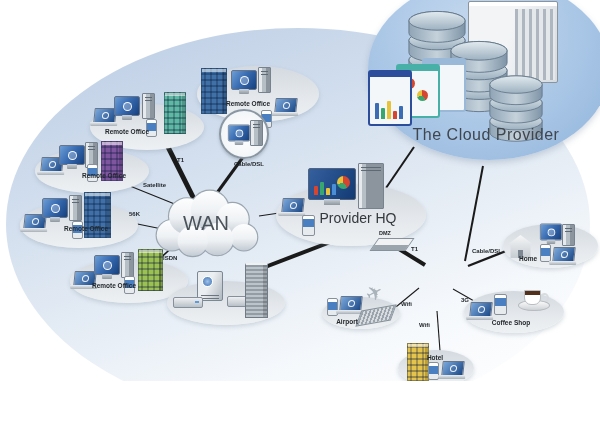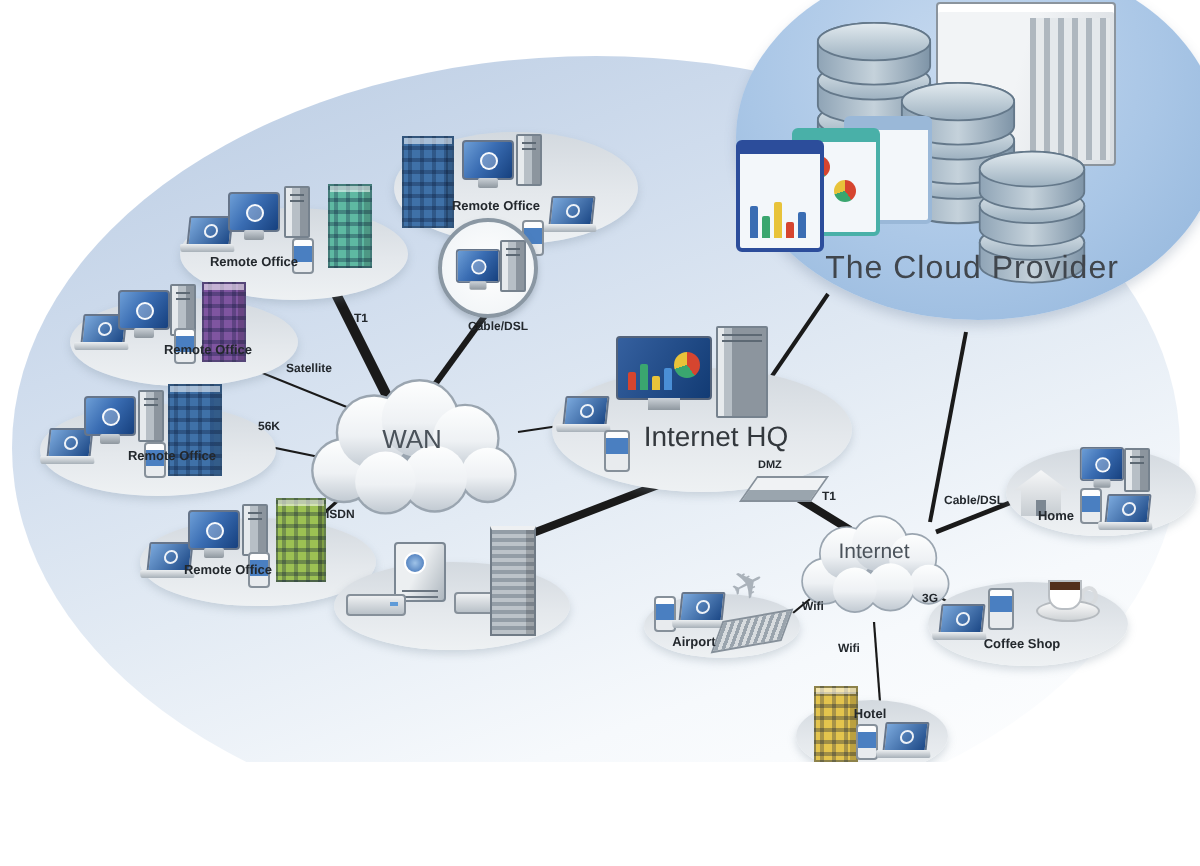--- a/index.html
+++ b/index.html
@@ -205,30 +205,23 @@
     <line class="w1" x1="453" y1="289" x2="488" y2="309"></line>
     <line class="w1" x1="419" y1="288" x2="391" y2="311"></line>
     <line class="w1" x1="437" y1="311" x2="440" y2="351"></line>
   </svg>
 
   <div class="cloud" style="left:148px;top:186px;width:116px;height:72px">
     <svg viewBox="0 0 120 76">
       <use href="#cloudC" fill="#eef1f4" stroke="#9aa5b0" stroke-width="2.5"></use>
       <use href="#cloudC" fill="url(#cg)"></use>
     </svg>
-    <div class="cloudlbl" style="top:26px;font-size:13px">WAN</div>
-  </div>
-
-  <div class="cloud" style="left:396px;top:248px;width:82px;height:66px">
-    <svg viewBox="0 0 120 76">
-      <use href="#cloudC" fill="#eef1f4" stroke="#9aa5b0" stroke-width="2.5"></use>
-      <use href="#cloudC" fill="url(#cg)"></use>
-    </svg>
-    <div class="cloudlbl" style="top:22px;font-size:10.5px">Internet</div>
-  </div>
+    <div class="cloudlbl" style="top:26px;font-size:20px">WAN</div>
+  </div>
+
 
   <div class="site" style="left:88px;top:88px;width:120px;height:64px">
     <div class="ell" style="left:2px;top:16px;width:114px;height:46px"></div>
     <div class="ic laptop" style="left:6px;top:20px"></div>
     <div class="ic monitor" style="left:26px;top:8px"></div>
     <div class="ic tower" style="left:54px;top:5px"></div>
     <div class="ic bldg" style="left:76px;top:4px;width:20px;height:40px;--c:#5eb9a2"></div>
     <div class="ic phone" style="left:58px;top:31px"></div>
     <div class="lbl" style="left:0;top:40px;width:78px">Remote Office</div>
   </div>
@@ -292,21 +285,21 @@
         <span style="height:9px;background:#d6452f"></span>
           <span style="height:13px;background:#3aa66f"></span>
         <span style="height:7px;background:#e8c33a"></span>
           <span style="height:11px;background:#4a8fd6"></span>
       </div>
       <span class="pie"></span>
     </div>
     <div class="ic tower" style="left:86px;top:3px;width:24px;height:44px"></div>
     <div class="ic laptop" style="left:10px;top:38px"></div>
     <div class="ic phone" style="left:30px;top:55px;width:11px;height:19px"></div>
-    <div class="lbl" style="left:16px;top:50px;width:140px;font-size:14px;font-weight:normal;color:#33383d">Internet HQ</div>
+    <div class="lbl" style="left:16px;top:50px;width:140px;font-size:14px;font-weight:normal;color:#33383d">Provider HQ</div>
   </div>
 
   <div class="dmzbox"></div>
   <div class="lbl dmzlbl">DMZ</div>
 
   <div class="site" style="left:495px;top:218px;width:106px;height:54px">
     <div class="ell" style="left:8px;top:6px;width:95px;height:44px"></div>
     <div class="ic house" style="left:12px;top:17px"></div>
     <div class="ic monitor" style="left:43px;top:4px;transform:scale(.85)"></div>
     <div class="ic tower" style="left:67px;top:6px;height:20px"></div>

